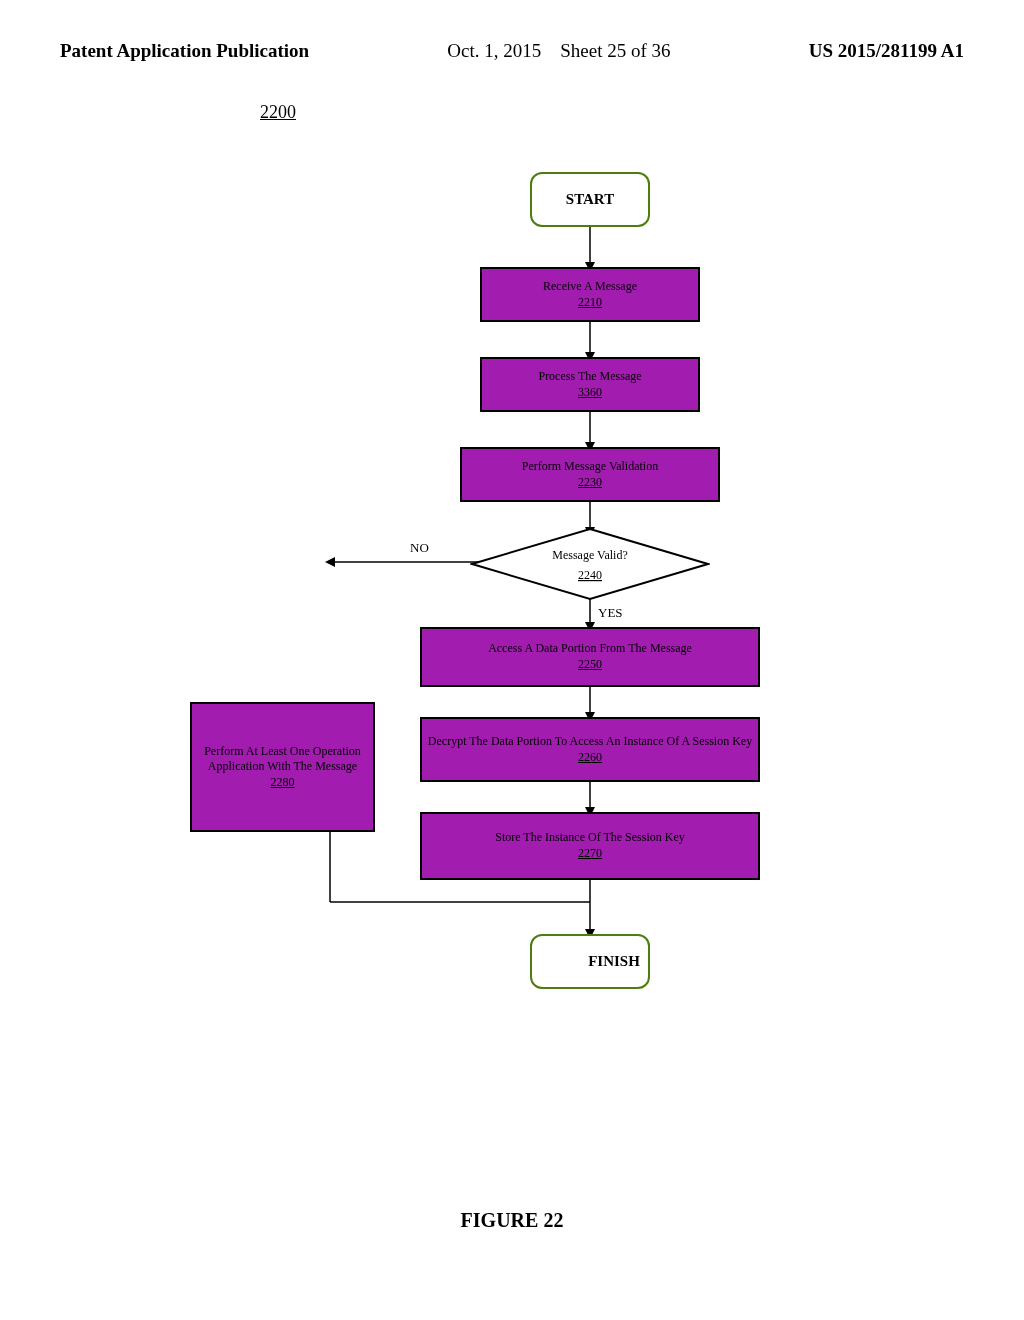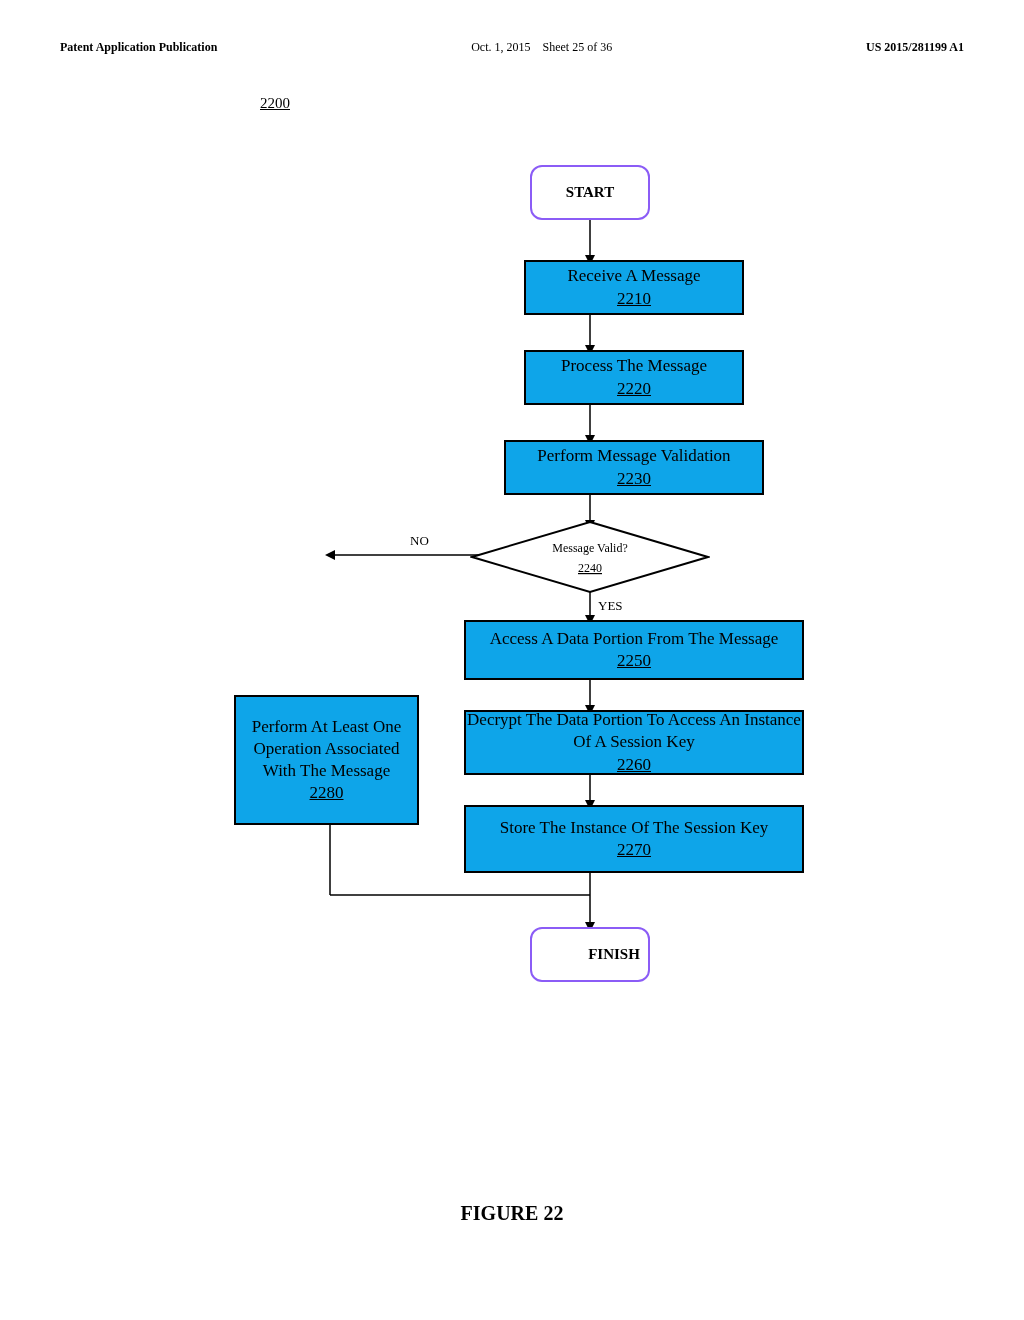--- a/index.html
+++ b/index.html
@@ -19,21 +19,21 @@
       position: relative;
       padding: 40px 60px;
     }
 
     .header {
       display: flex;
       justify-content: space-between;
       align-items: baseline;
       border-bottom: none;
       margin-bottom: 4px;
-      font-size: 12px;
+      font-size: 19px;
     }
 
     .header-left {
       font-weight: bold;
     }
 
     .header-center {
       text-align: center;
     }
 
@@ -55,48 +55,47 @@
       position: absolute;
       bottom: 20px;
       width: 100%;
     }
 
     
     .flow-label-2200 {
       position: absolute;
       top: 30px;
       left: 200px;
-      font-size: 15px;
+      font-size: 18px;
       text-decoration: underline;
     }
 
     
     .flow-box {
       position: absolute;
       border: 2px solid #000;
-      background: #0ea5e9;
+      background: #a21caf;
       text-align: center;
       display: flex;
       flex-direction: column;
       align-items: center;
       justify-content: center;
-      font-size: 17px;
+      font-size: 12px;
       line-height: 1.3;
-      margin-left: 44px;
     }
 
     .flow-box .ref {
       text-decoration: underline;
       display: block;
     }
 
     
     .flow-rounded {
       position: absolute;
-      border: 2px solid #8b5cf6;
+      border: 2px solid #4d7c0f;
       border-radius: 12px;
       background: #fff;
       text-align: center;
       display: flex;
       align-items: center;
       justify-content: center;
       font-size: 15px;
       font-weight: bold;
     }
 
@@ -177,21 +176,21 @@
       <span>START</span>
     </div>
 
     <div class="flow-box" style="left:420px; top:195px; width:220px; height:55px;">
       <span>Receive A Message</span>
       <span class="ref">2210</span>
     </div>
 
     <div class="flow-box" style="left:420px; top:285px; width:220px; height:55px;">
       <span>Process The Message</span>
-      <span class="ref">2220</span>
+      <span class="ref">3360</span>
     </div>
 
     <div class="flow-box" style="left:400px; top:375px; width:260px; height:55px;">
       <span>Perform Message Validation</span>
       <span class="ref">2230</span>
     </div>
 
     <svg class="flow-diamond-wrapper" style="position:absolute; left:410px; top:455px; width:240px; height:75px;">
       <polygon points="120,2 238,37 120,72 2,37" fill="#fff" stroke="#000" stroke-width="2"></polygon>
       <text x="120" y="32" text-anchor="middle" font-family="Times New Roman" font-size="12" fill="#000">Message Valid?</text>
@@ -207,21 +206,21 @@
       <span>Decrypt The Data Portion To Access An Instance Of A Session Key</span>
       <span class="ref">2260</span>
     </div>
 
     <div class="flow-box" style="left:360px; top:740px; width:340px; height:68px;">
       <span>Store The Instance Of The Session Key</span>
       <span class="ref">2270</span>
     </div>
 
     <div class="flow-box" style="left:130px; top:630px; width:185px; height:130px;">
-      <span>Perform At Least One Operation Associated With The Message</span>
+      <span>Perform At Least One Operation Application With The Message</span>
       <span class="ref">2280</span>
     </div>
 
     <div class="flow-rounded" style="left:470px; top:862px; width:120px; height:55px;padding-left:48px;">
       <span>FINISH</span>
     </div>
 
     <div class="figure-label">FIGURE 22</div>
 
   </div>

